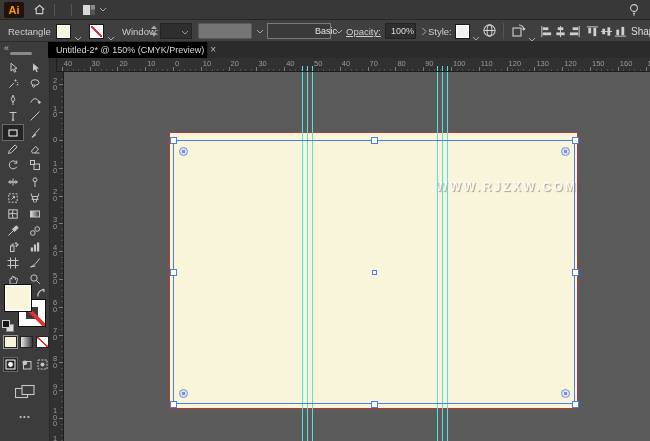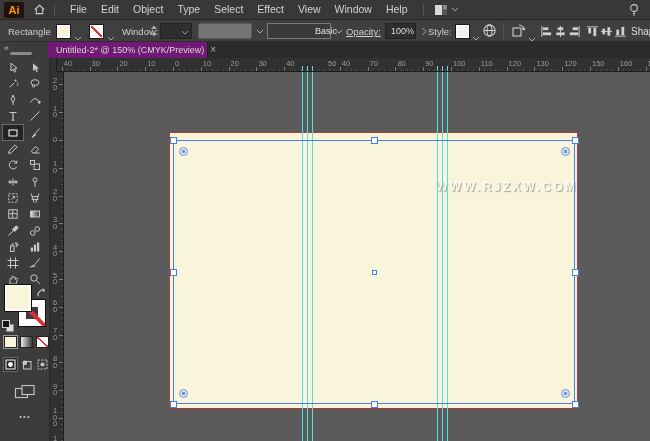--- a/index.html
+++ b/index.html
@@ -38,21 +38,21 @@
   #brush-label{font-size:9px;color:#e2e2e2;margin-left:auto;margin-right:4px;}
   #profile-box{background:#757575;border-radius:2px;border:1px solid #5a5a5a;}
   #weight-box{color:#bbb;}
   #shape-panel-label{left:631px;color:#ddd;font-size:10px;}
 
   
   #tabbar{position:absolute;left:0;top:42px;width:650px;height:16px;background:#2b2b2b;z-index:30;}
   #tools-top{position:absolute;left:0;top:0;width:48px;height:16px;background:#3c3c3c;}
   #collapse{position:absolute;left:4px;top:1px;color:#bbb;font-size:9px;}
   #dragbar{position:absolute;left:10px;top:10px;width:22px;height:3px;border-radius:2px;background:#8a8a8a;}
-  #doc-tab{position:absolute;left:48px;top:0;width:160px;height:16px;background:#701a75;
+  #doc-tab{position:absolute;left:48px;top:0;width:160px;height:16px;background:#000000;
            display:flex;align-items:center;border-right:1px solid #222;}
   #tab-title{font-size:9px;color:#d8d8d8;margin-left:8px;white-space:nowrap;}
   #tab-close{margin-left:6px;color:#b5b5b5;font-size:10px;line-height:10px;}
 
   
   #toolbar{position:absolute;left:0;top:58px;width:50px;height:383px;background:#3c3c3c;
            border-right:1px solid #2a2a2a;z-index:25;}
   .tool{position:absolute;width:20px;height:15px;color:#c6c6c6;display:flex;align-items:center;justify-content:center;}
   .tool.sel{color:#fff;background:#242424;outline:1px solid #6a6a6a;}
   .tool svg{display:block;}
@@ -110,31 +110,20 @@
 <div id="app">
 
   <div id="menubar">
     <div id="ai-logo">Ai</div>
     <span class="mb-icon">
       <svg width="13" height="13" viewBox="0 0 14 14" fill="none" stroke="currentColor" stroke-width="1.2">
           <path d="M2 7 L7 2.5 L12 7 M3.5 6.2 V11.5 H10.5 V6.2"></path>
         </svg>
     </span>
     <span class="mb-divider"></span>
-    <nav id="menus">
-        <span class="menu-item">File</span>
-        <span class="menu-item">Edit</span>
-        <span class="menu-item">Object</span>
-        <span class="menu-item">Type</span>
-        <span class="menu-item">Select</span>
-        <span class="menu-item">Effect</span>
-        <span class="menu-item">View</span>
-        <span class="menu-item">Window</span>
-        <span class="menu-item">Help</span>
-      </nav>
     <span class="mb-divider"></span>
     <span class="mb-icon" style="margin-left:2px;">
       <svg width="14" height="12" viewBox="0 0 14 12">
           <rect x="1" y="1" width="12" height="10" fill="#555"></rect>
           <rect x="1" y="1" width="7" height="10" fill="#d9d9d9"></rect>
           <rect x="9" y="1" width="4" height="4.5" fill="#8a8a8a"></rect>
         </svg>
       <svg width="8" height="7" viewBox="0 0 8 7" fill="none" stroke="#aaa" style="margin-left:3px;">
           <path d="M1 2 L4 5 L7 2"></path>
         </svg>
@@ -588,21 +577,21 @@
       <div class="rl-label" style="left: 125px;">0</div>
       <div class="rl-tick" style="left: 150.8px; height: 4px;"></div>
       <div class="rl-label" style="left: 152.8px;">10</div>
       <div class="rl-tick" style="left: 178.6px; height: 4px;"></div>
       <div class="rl-label" style="left: 180.6px;">20</div>
       <div class="rl-tick" style="left: 206.4px; height: 4px;"></div>
       <div class="rl-label" style="left: 208.4px;">30</div>
       <div class="rl-tick" style="left: 234.2px; height: 4px;"></div>
       <div class="rl-label" style="left: 236.2px;">40</div>
       <div class="rl-tick" style="left: 262px; height: 4px;"></div>
-      <div class="rl-label" style="left: 278px;">50</div>
+      <div class="rl-label" style="left: 264px;">50</div>
       <div class="rl-tick" style="left: 289.8px; height: 4px;"></div>
       <div class="rl-label" style="left: 291.8px;">40</div>
       <div class="rl-tick" style="left: 317.6px; height: 4px;"></div>
       <div class="rl-label" style="left: 319.6px;">70</div>
       <div class="rl-tick" style="left: 345.4px; height: 4px;"></div>
       <div class="rl-label" style="left: 347.4px;">80</div>
       <div class="rl-tick" style="left: 373.2px; height: 4px;"></div>
       <div class="rl-label" style="left: 375.2px;">90</div>
       <div class="rl-tick" style="left: 401px; height: 4px;"></div>
       <div class="rl-label" style="left: 403px;">100</div>

